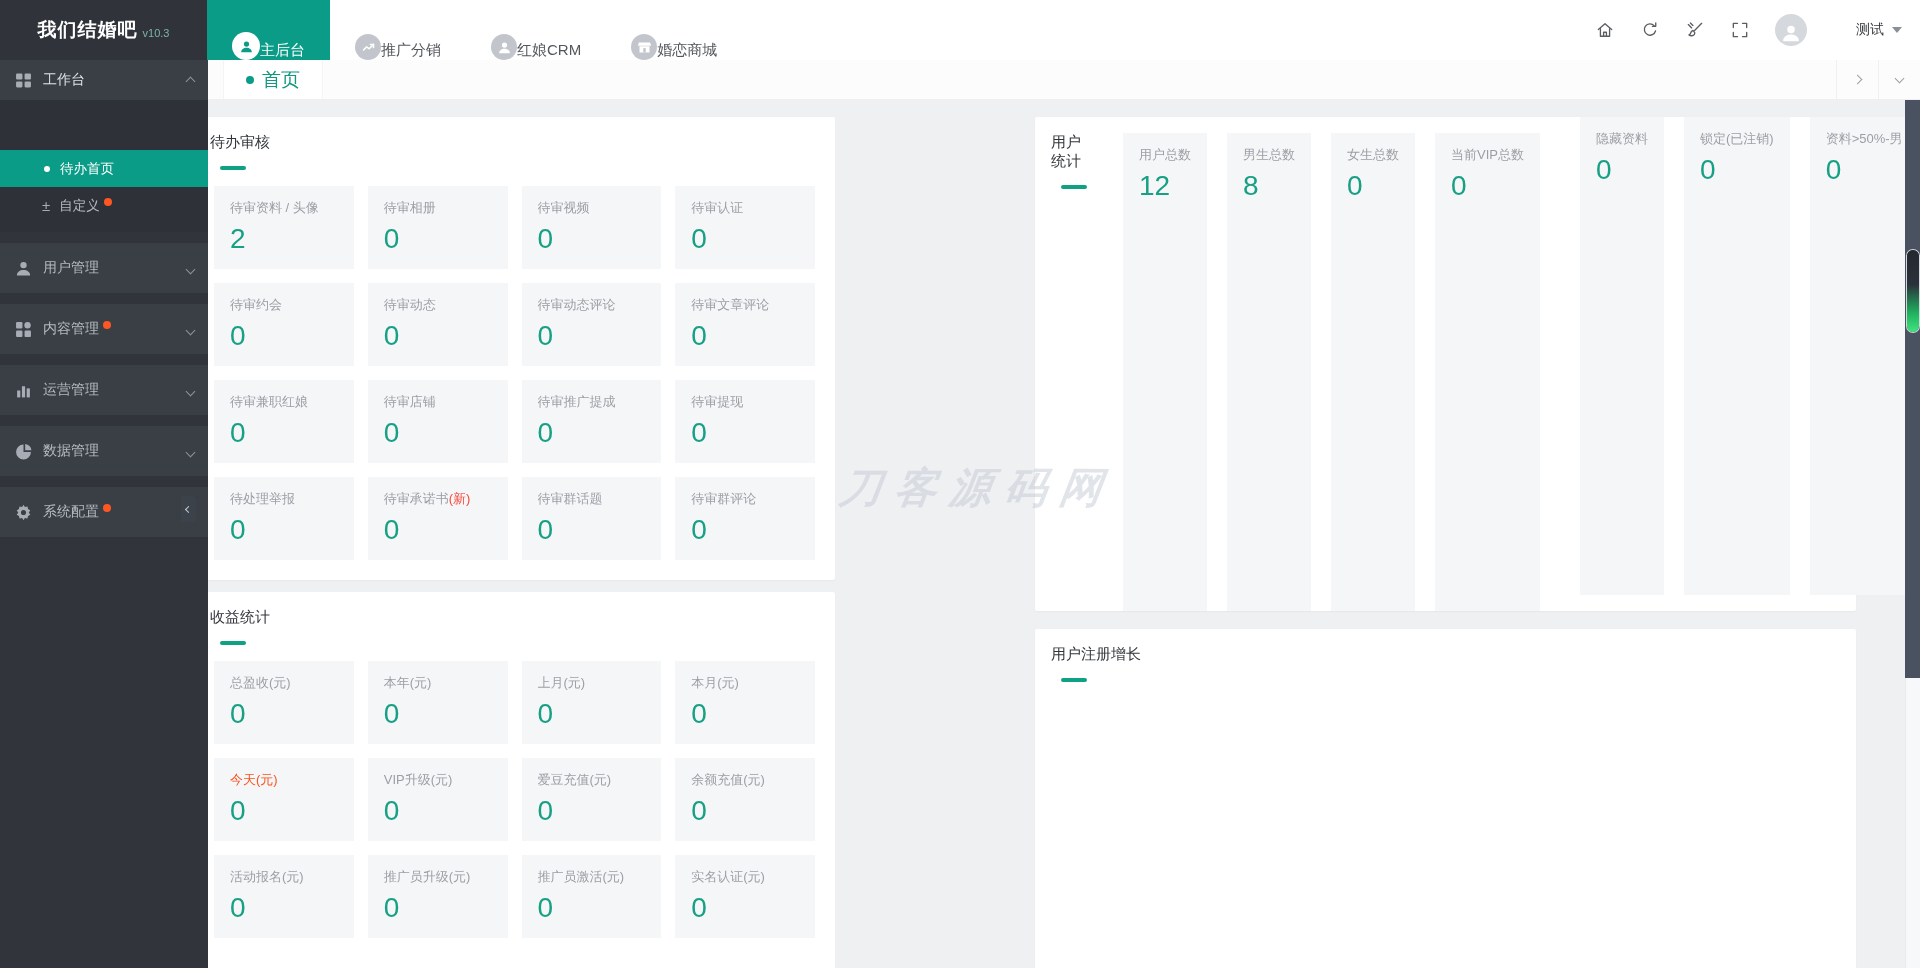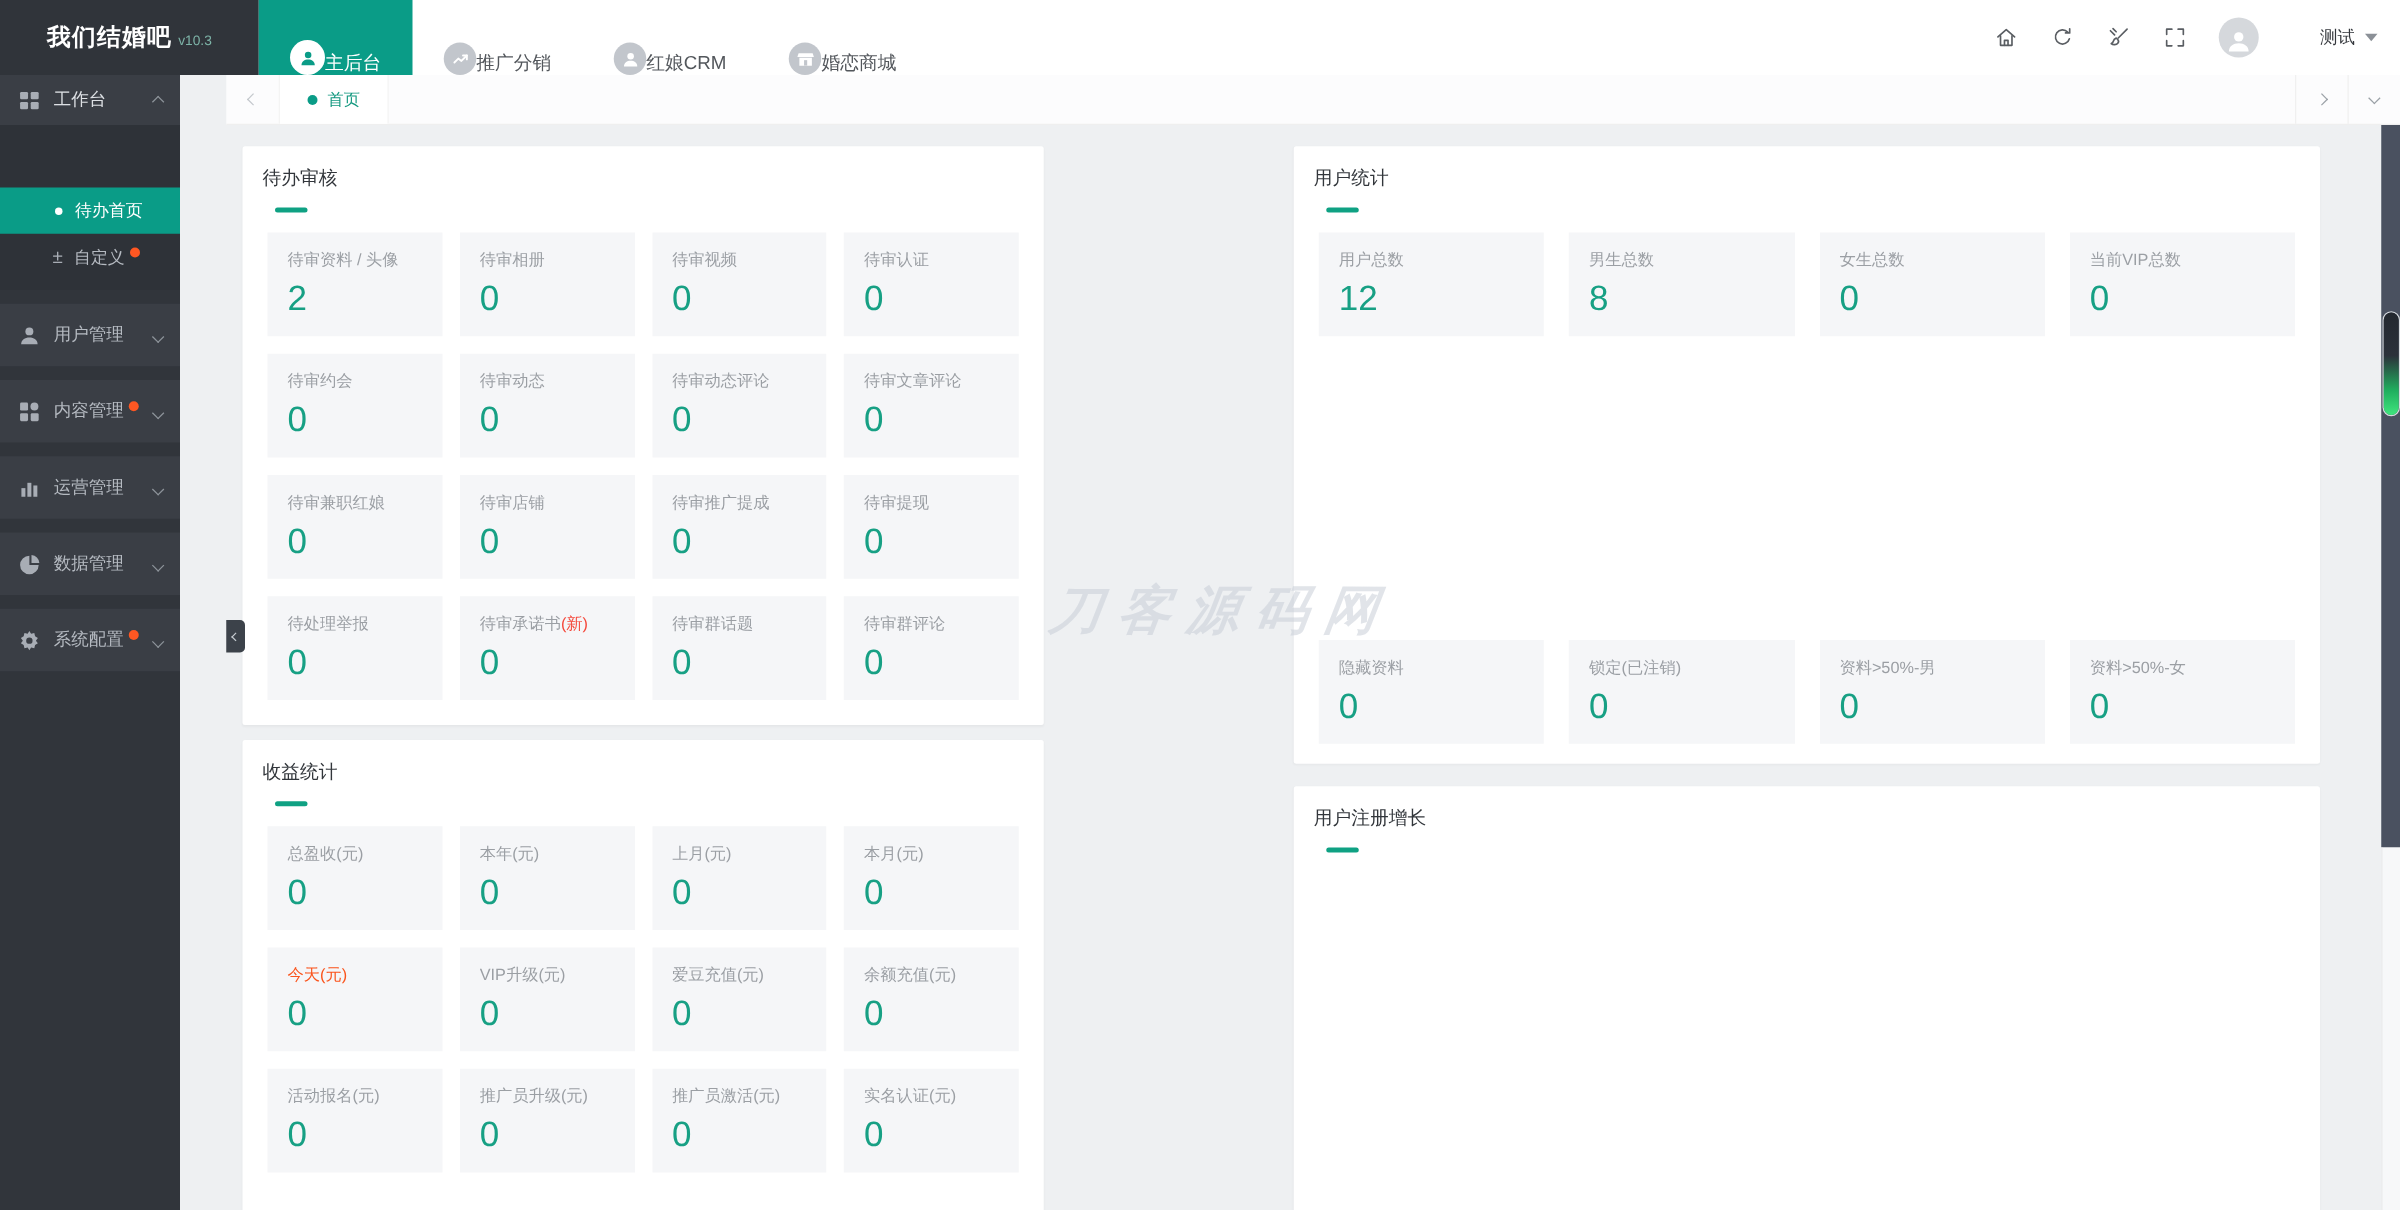--- a/index.html
+++ b/index.html
@@ -31,26 +31,26 @@
   .tabbar { position:absolute; left:181px; top:60px; right:0; height:40px; background:#fcfcfd;
     border-bottom:1px solid #efefef; display:flex; align-items:stretch; z-index:20; }
   .tb-btn { width:42px; display:flex; align-items:center; justify-content:center; color:#c3c7cc; cursor:pointer; }
   .tb-btn.right-side { border-left:1px solid #f0f0f0; color:#9aa0a6; }
   .chev { display:inline-block; width:7px; height:7px; border-right:1.6px solid currentColor; border-bottom:1.6px solid currentColor; }
   .chev.left { transform:rotate(135deg); }
   .chev.right { transform:rotate(-45deg); }
   .chev.down { transform:rotate(45deg); margin-top:-3px; }
   .chev.up { transform:rotate(225deg); margin-top:3px; }
   .tab-active { display:flex; align-items:center; gap:8px; padding:0 22px; background:#fff;
-    border-left:1px solid #f4f4f4; border-right:1px solid #f4f4f4; color:#12987f; font-size:13px; cursor:pointer; }
+    border-left:1px solid #f4f4f4; border-right:1px solid #f4f4f4; color:#12987f; font-size:19px; cursor:pointer; }
   .tab-dot { width:8px; height:8px; border-radius:50%; background:#0a9c87; }
   .tb-spacer { flex:1; }
 
   
-  .sidebar { position:absolute; left:0; top:60px; bottom:0; width:144px; background:#31353b; z-index:25; }
+  .sidebar { position:absolute; left:0; top:60px; bottom:0; width:208px; background:#31353b; z-index:25; }
   .menu-row { height:50px; display:flex; align-items:center; padding:0 14px 0 15px; background:#3a3e45;
     color:#b5bac1; font-size:14px; cursor:pointer; margin-bottom:11px; }
   .menu-row .m-icon { width:17px; height:17px; margin-right:11px; flex:0 0 auto; }
   .menu-row .m-icon svg { width:17px; height:17px; fill:#a8adb5; }
   .menu-row .m-caret { margin-left:auto; color:#8e949b; }
   .wb-head { height:40px; margin-bottom:0; color:#dde0e4; }
   .submenu { background:#2e3238; padding:6px 0 8px; margin-bottom:11px; }
   .sub-item { height:37px; display:flex; align-items:center; padding-left:44px; font-size:13.5px; color:#b5bac1; cursor:pointer; }
   .sub-item.active { background:#0a9c87; color:#fff;margin-top:44px; }
   .sub-bullet { width:6px; height:6px; border-radius:50%; background:#fff; margin-right:10px; }
@@ -70,21 +70,21 @@
   .title-bar { width:26px; height:4px; border-radius:2px; background:#0fa183; margin:14px 0 0 10px; }
   .tiles { display:grid; grid-template-columns:repeat(4,1fr); gap:14px; padding:16px 20px 20px; }
   .col-right .tiles { gap:15px 20px; }
   .tile { background:#f5f6f8; padding:13px 16px; cursor:pointer; }
   .tile-label { font-size:13px; color:#9b9fa4; line-height:18px; white-space:nowrap; overflow:hidden; }
   .tile-label.hl { color:#fa541c; }
   .tile-label .sfx { color:#f5483b; }
   .tile-value { font-size:28px; color:#17a084; line-height:34px; margin-top:5px; }
   .card-pending { }
   .card-revenue { margin-top:12px; height:384px; overflow:hidden; }
-  .card-users { height:494px; display:flex; flex-direction:column; }
+  .card-users { height:494px; display:flex; flex-direction:row; }
   .card-users .tiles.top { padding-bottom:0; }
   .card-users .u-spacer { flex:1; }
   .card-users .tiles.bottom { padding-top:0; padding-bottom:16px; }
   .card-growth { margin-top:18px; height:400px; }
 
   .watermark { position:absolute; left:659px; top:360px; font-size:42px; font-weight:bold; font-style:italic;
     letter-spacing:13px; color:#c9cfd8; opacity:.55; transform:skewX(-8deg); z-index:40; pointer-events:none; white-space:nowrap; }
 
   
   .scroll-track { position:absolute; right:0; top:100px; width:15px; height:578px; background:#4a5160; z-index:45; }

